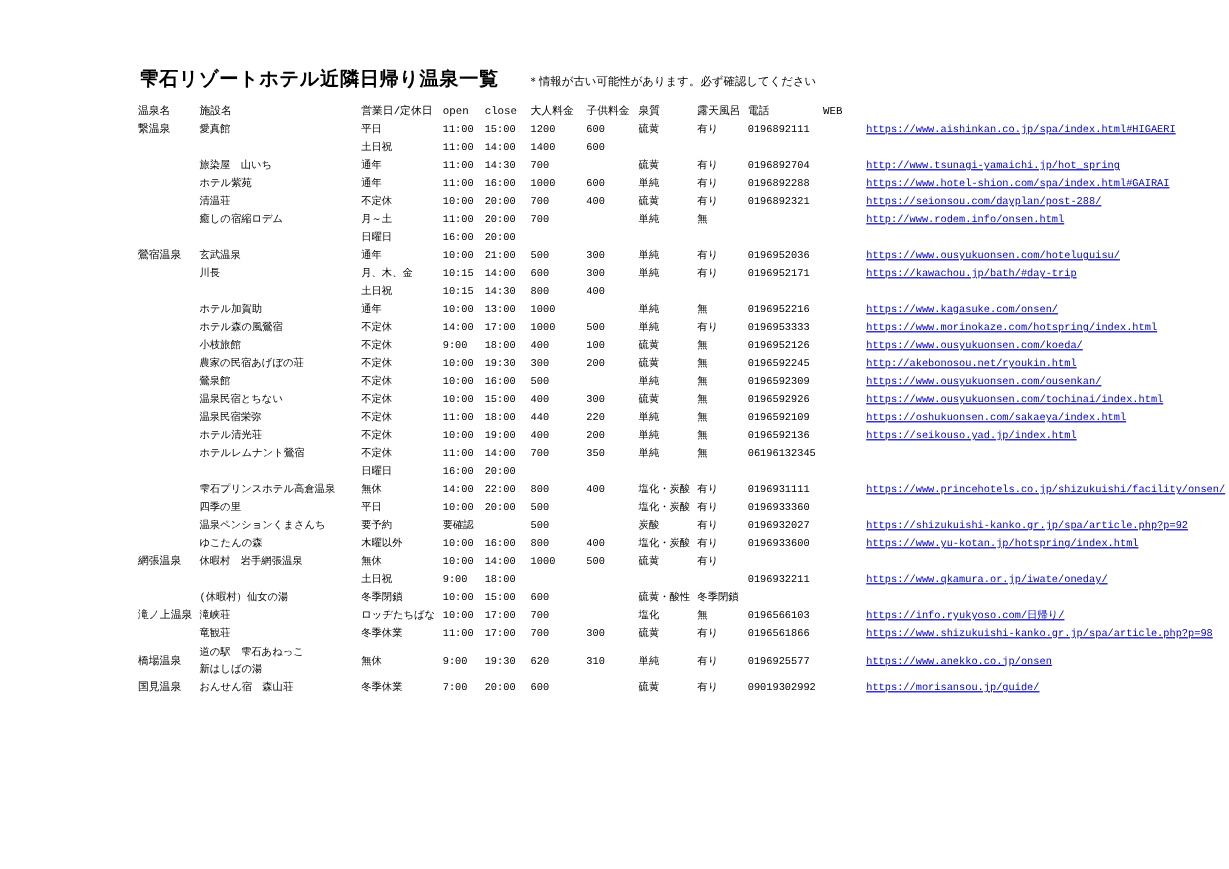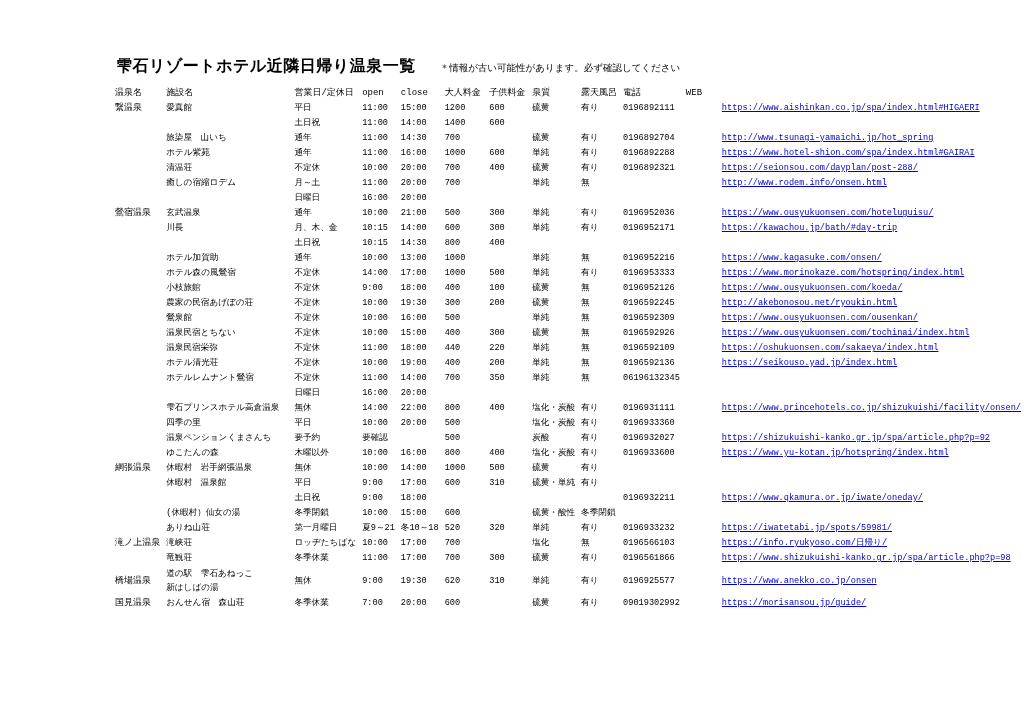--- a/index.html
+++ b/index.html
@@ -460,33 +460,20 @@
           <td class="top-thick  ctr">10:00</td>
           <td class="top-thick  ctr">14:00</td>
           <td class="top-thick  ctr">1000</td>
           <td class="top-thick  ctr">500</td>
           <td class="top-thick  ctr">硫黄</td>
           <td class="top-thick  ctr">有り</td>
           <td class="top-thick  ctr"></td>
           <td class="top-thick  rgt-thick"></td>
         </tr>
         <tr>
-          <td class="top-thin  lft-thick grp-label"></td>
-          <td class="top-thin">休暇村　温泉館</td>
-          <td class="top-thin  ctr">平日</td>
-          <td class="top-thin  ctr">9:00</td>
-          <td class="top-thin  ctr">17:00</td>
-          <td class="top-thin  ctr">600</td>
-          <td class="top-thin  ctr">310</td>
-          <td class="top-thin  ctr">硫黄・単純</td>
-          <td class="top-thin  ctr">有り</td>
-          <td class="top-thin  ctr"></td>
-          <td class="top-thin  rgt-thick"></td>
-        </tr>
-        <tr>
           <td class="lft-thick grp-label"></td>
           <td class=""></td>
           <td class="ctr">土日祝</td>
           <td class="ctr">9:00</td>
           <td class="ctr">18:00</td>
           <td class="ctr"></td>
           <td class="ctr"></td>
           <td class="ctr"></td>
           <td class="ctr"></td>
           <td class="ctr">0196932211</td>
@@ -497,33 +484,20 @@
           <td class="">(休暇村）仙女の湯</td>
           <td class="ctr">冬季閉鎖</td>
           <td class="ctr">10:00</td>
           <td class="ctr">15:00</td>
           <td class="ctr">600</td>
           <td class="ctr"></td>
           <td class="ctr">硫黄・酸性</td>
           <td class="ctr">冬季閉鎖</td>
           <td class="ctr"></td>
           <td class="rgt-thick"></td>
-        </tr>
-        <tr>
-          <td class="top-thin  lft-thick grp-label"></td>
-          <td class="top-thin">ありね山荘</td>
-          <td class="top-thin  ctr">第一月曜日</td>
-          <td class="top-thin  ctr">夏9～21</td>
-          <td class="top-thin  ctr">冬10～18</td>
-          <td class="top-thin  ctr">520</td>
-          <td class="top-thin  ctr">320</td>
-          <td class="top-thin  ctr">単純</td>
-          <td class="top-thin  ctr">有り</td>
-          <td class="top-thin  ctr">0196933232</td>
-          <td class="top-thin  rgt-thick"><a class="weblink plain" href="#">https://iwatetabi.jp/spots/59981/</a></td>
         </tr>
         <tr>
           <td class="top-thick  lft-thick grp-label">滝ノ上温泉</td>
           <td class="top-thick">滝峡荘</td>
           <td class="top-thick ctr bold">ロッヂたちばな</td>
           <td class="top-thick  ctr">10:00</td>
           <td class="top-thick  ctr">17:00</td>
           <td class="top-thick  ctr">700</td>
           <td class="top-thick  ctr"></td>
           <td class="top-thick  ctr">塩化</td>

